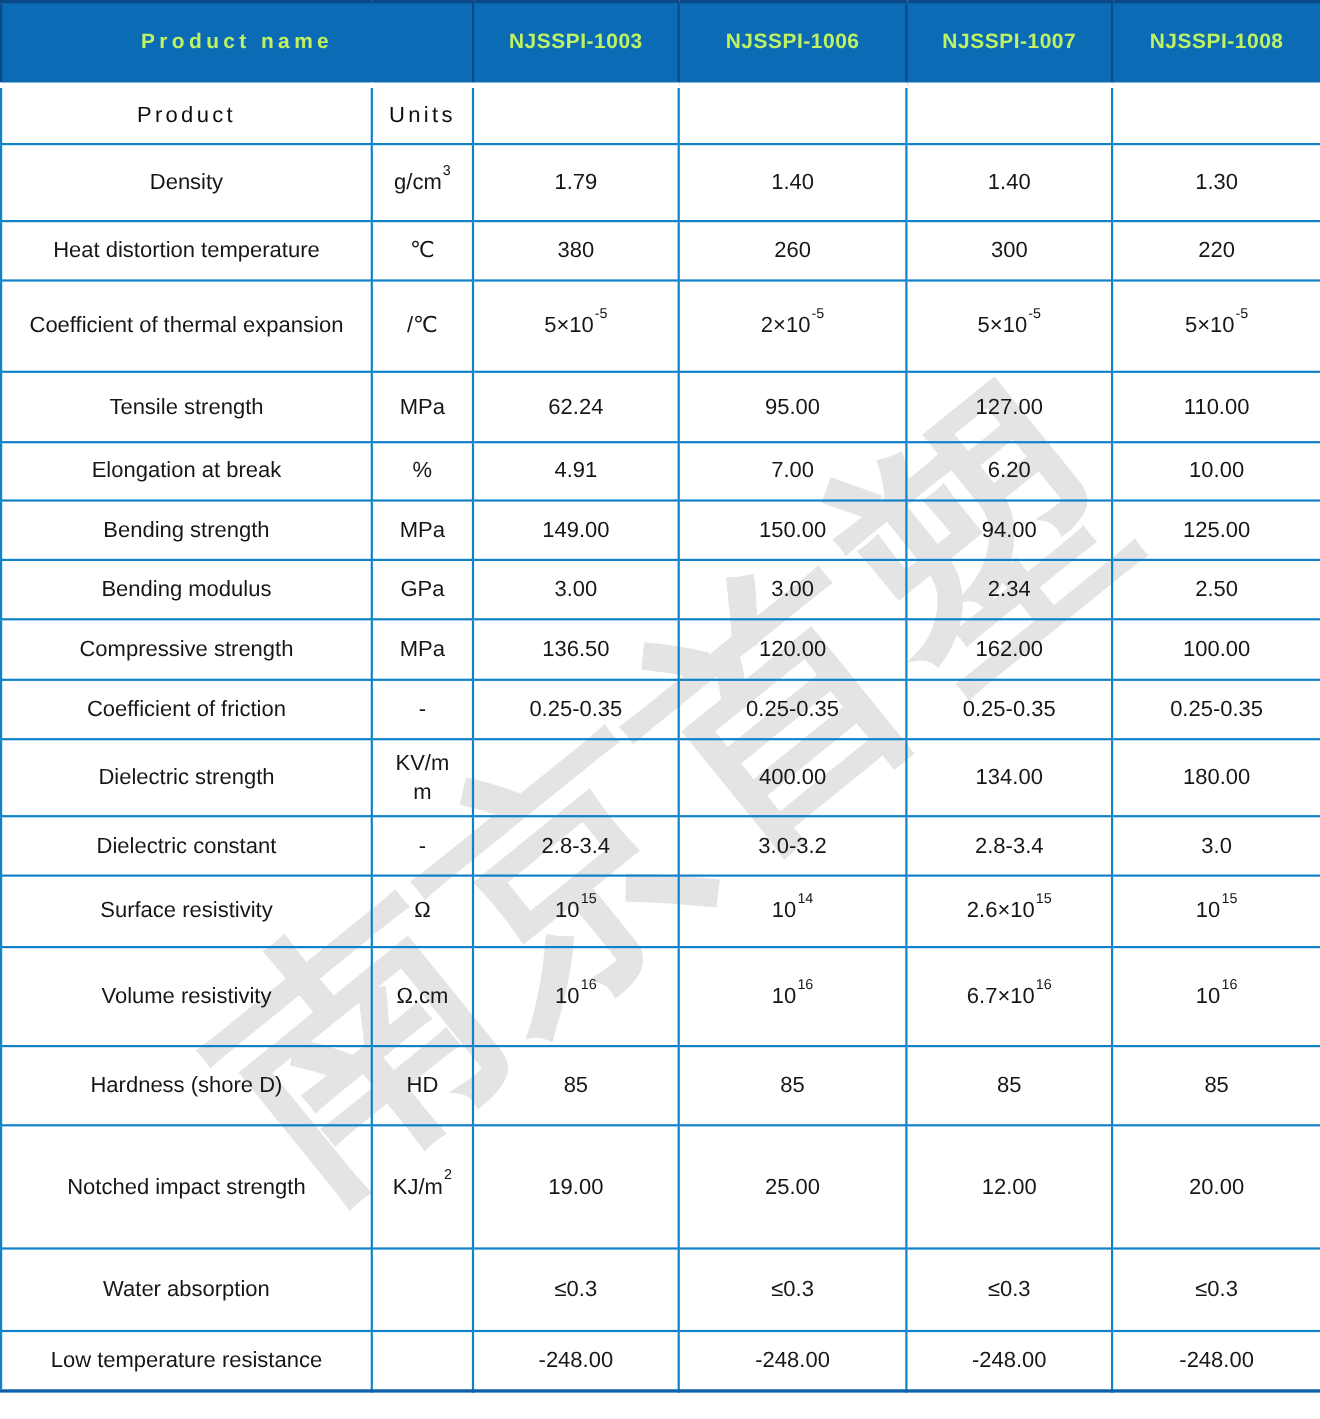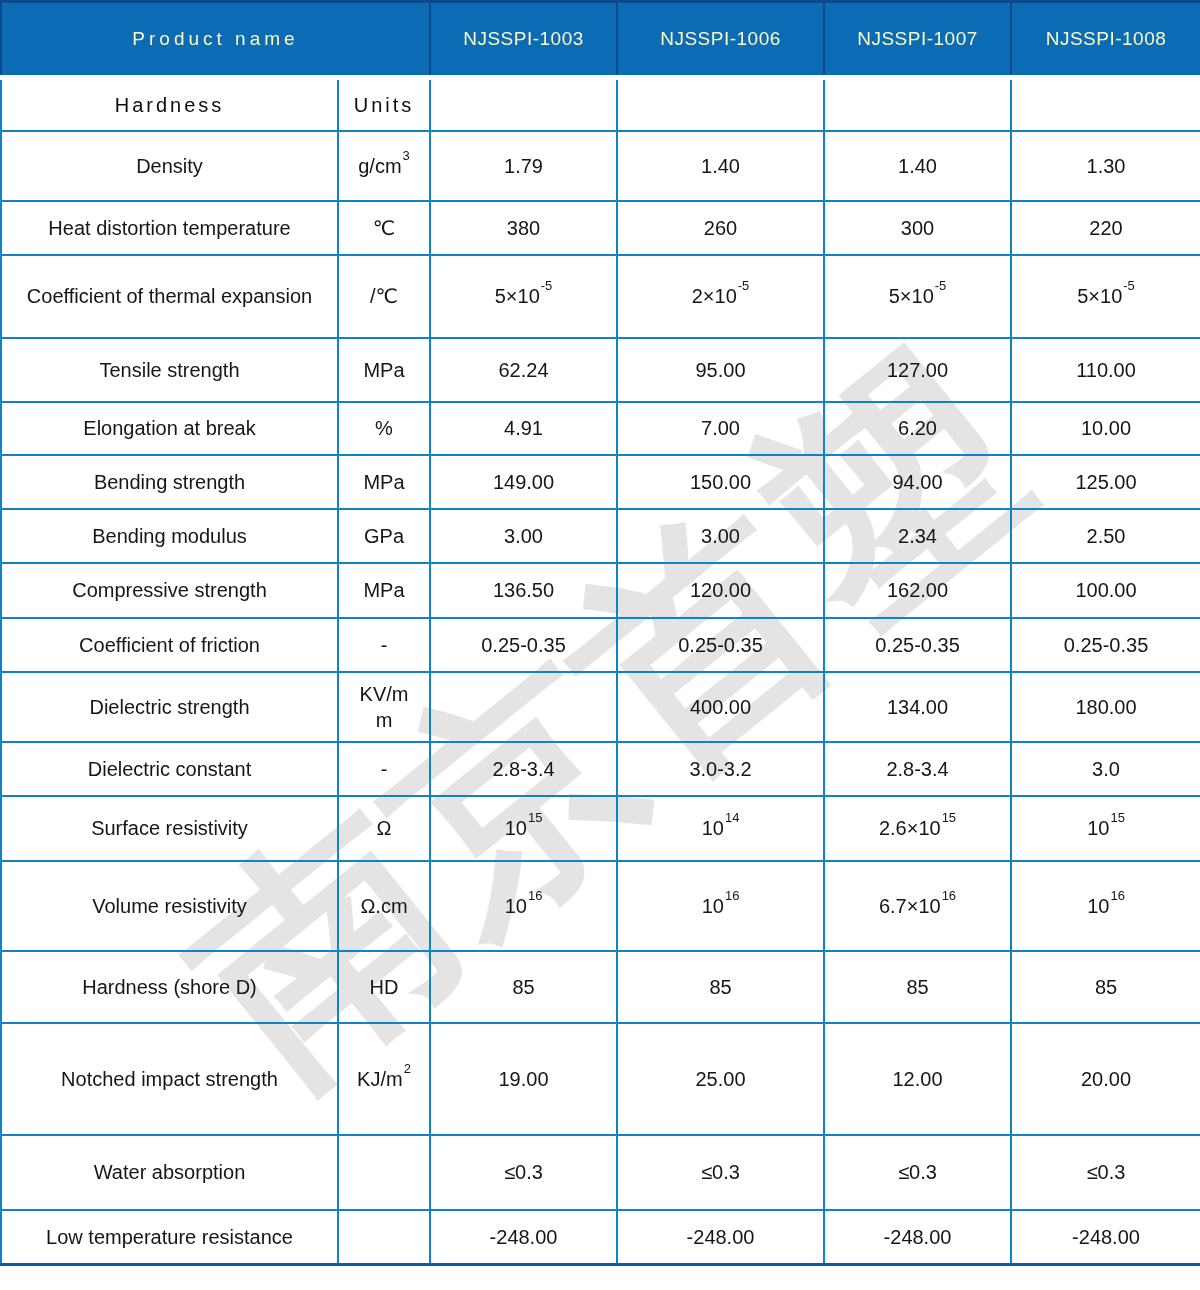--- a/index.html
+++ b/index.html
@@ -37,23 +37,23 @@
     text-align:center;
     vertical-align:middle;
     font-size:20px;
     color:#161616;
     line-height:1.3;
     padding:2px 8px;
     overflow:hidden;
   }
   thead th{
     background:#0c6bb5;
-    color:#fef9c3;
+    color:#bef264;
     font-size:19px;
-    font-weight:400;
+    font-weight:700;
     height:70px;
     border-left:2px solid #0a4a8a;
     border-right:2px solid #0a4a8a;
     border-top:3px solid #0a4a8a;
     border-bottom:5px solid #ffffff;
     letter-spacing:0.5px;
     margin-left:44px;
   }
   thead th.product-name{letter-spacing:4px;}
   tbody tr.subheader-row td{
@@ -91,21 +91,21 @@
         <th colspan="2" class="product-name">Product name</th>
 
       <th>NJSSPI-1003</th>
           <th>NJSSPI-1006</th>
           <th>NJSSPI-1007</th>
           <th>NJSSPI-1008</th>
         </tr>
     </thead>
     <tbody id="table-body">
       <tr class="subheader-row" style="height:53px">
-        <td>Hardness</td>
+        <td>Product</td>
         <td>Units</td>
         <td></td>
         <td></td>
         <td></td>
         <td></td>
       </tr>
 
     <tr style="height: 70px;">
           <td>Density</td>
           <td>g/cm<span class="sup">3</span></td>

